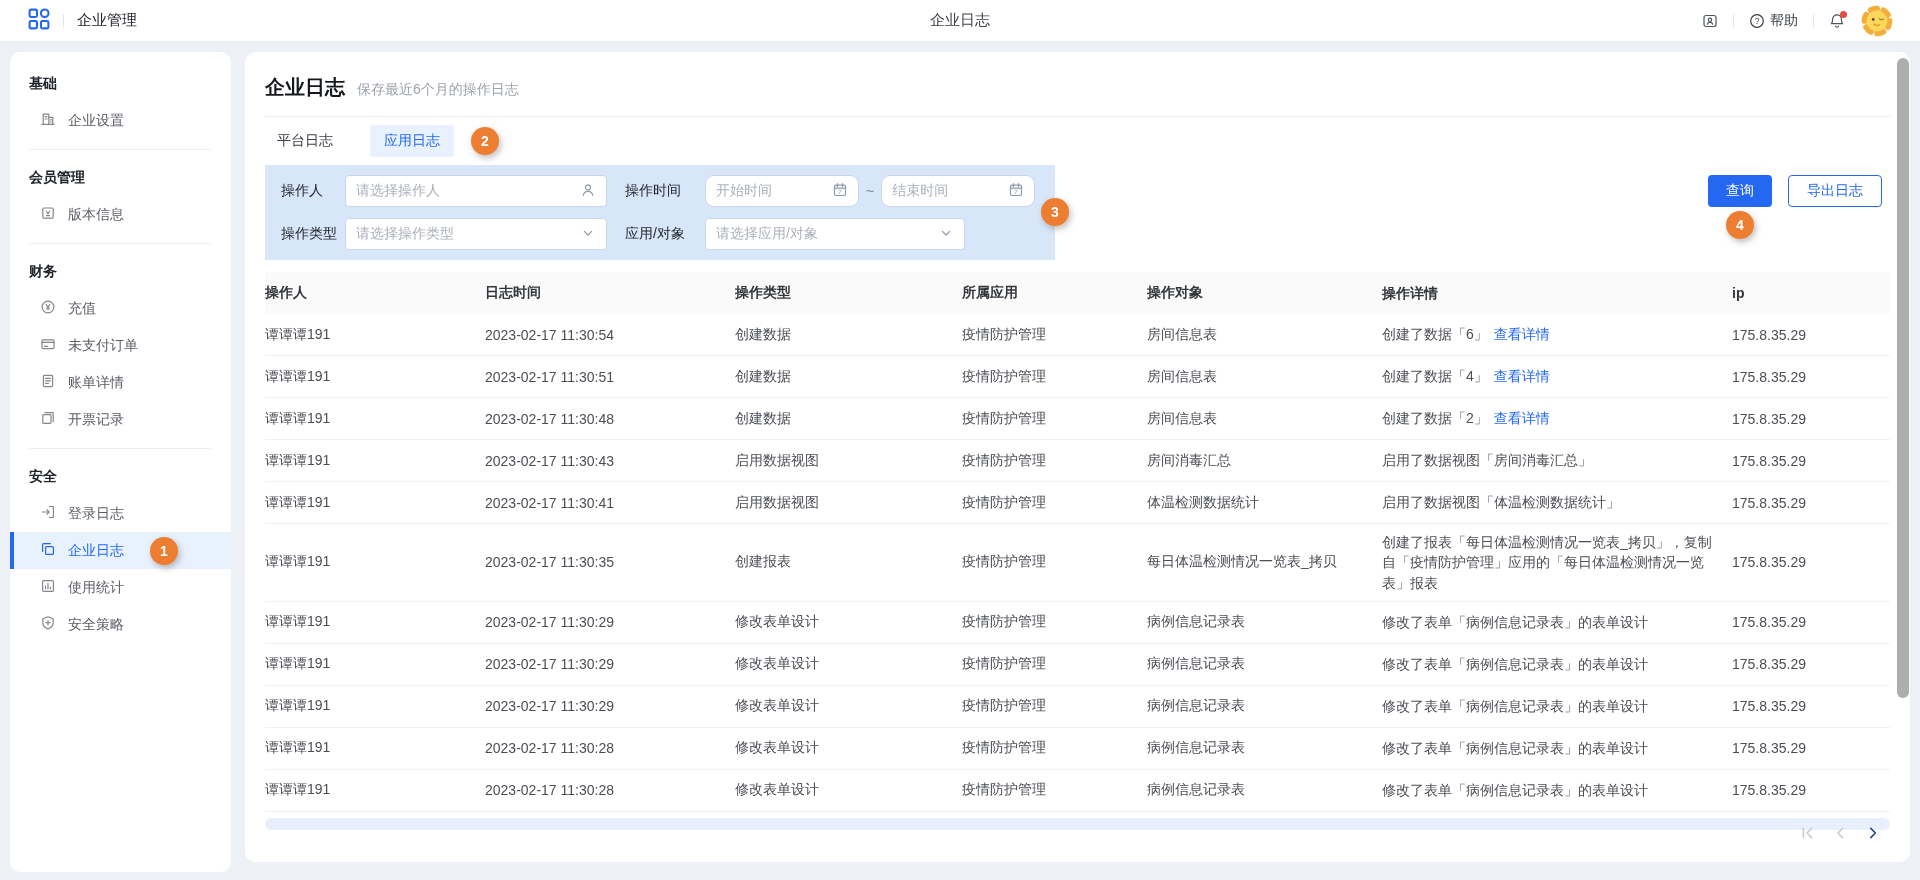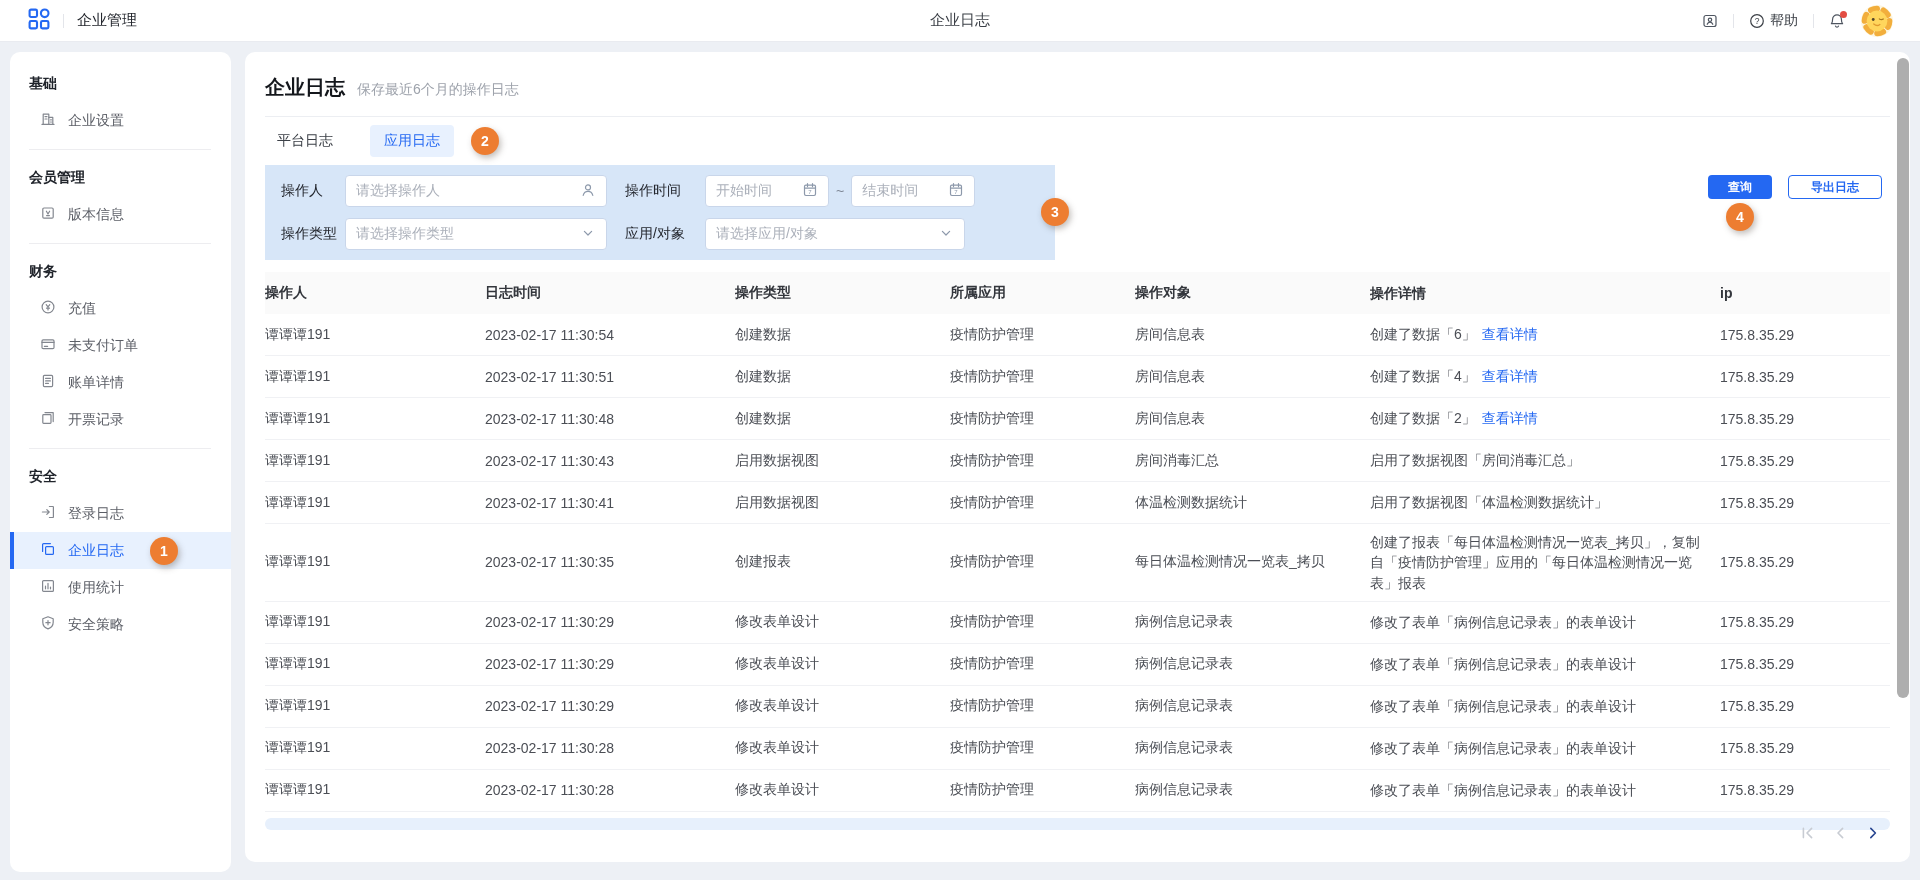--- a/index.html
+++ b/index.html
@@ -57,40 +57,40 @@
     display:flex; flex-direction:column; gap:11px; position:relative; }
   .f-row { display:flex; align-items:center; }
   .f-label { font-size:14px; color:#23262d; }
   .f-label.c1 { width:64px; }
   .f-label.c2 { width:80px; margin-left:18px; }
   .f-box { height:32px; background:#fff; border:1px solid #c9d6ea; border-radius:4px;
     display:flex; align-items:center; padding:0 10px; font-size:14px; color:#abb0ba; cursor:pointer; }
   .f-box .ph { flex:1; white-space:nowrap; overflow:hidden; }
   .f-box svg { color:#8d99ab; flex:0 0 auto; }
   .w-operator,.w-type { width:262px; }
-  .w-date { width:124px; }
+  .w-date { width:154px;border-radius:9px; }
   .w-app { width:260px; }
   .tilde { margin:0 7px; color:#7d8694; font-size:14px; }
   .badge-3 { position:absolute; right:-14px; top:33px; }
 
   .actions { position:absolute; right:8px; top:10px; display:flex; gap:16px; }
-  .btn { height:24px; border-radius:4px; font-size:12px; display:flex; align-items:center;
-    justify-content:center; cursor:pointer; font-family:inherit;font-weight:bold; }
+  .btn { height:32px; border-radius:4px; font-size:14px; display:flex; align-items:center;
+    justify-content:center; cursor:pointer; font-family:inherit; }
   .btn-primary { width:64px; background:#2468f2; color:#fff; border:none; }
   .btn-outline { width:94px; background:#fff; color:#2468f2; border:1px solid #2468f2; }
   .query-wrap { position:relative; }
   .badge-4 { position:absolute; top:calc(100% + 4px); left:50%; transform:translateX(-50%); }
 
   
   .table { margin-top:12px; font-size:14px; }
   .t-head { display:flex; align-items:center; height:42px; background:#fafafa; font-weight:700; color:#33363c; }
   .t-row { display:flex; align-items:center; min-height:42px; border-bottom:1px solid #f0f1f4; color:#4b4e55; }
   .cell { padding-right:20px; overflow:hidden; }
   .c0 { flex:0 0 220px; } .c1x { flex:0 0 250px; } .c2x { flex:0 0 215px; }
-  .c3x { flex:0 0 185px; } .c4x { flex:0 0 235px; } .c5x { flex:0 0 350px; line-height:1.45; padding-top:8px; padding-bottom:8px; }
+  .c3x { flex:0 0 185px;margin-left:12px; } .c4x { flex:0 0 235px; } .c5x { flex:0 0 350px; line-height:1.45; padding-top:8px; padding-bottom:8px; }
   .c6x { flex:1 1 auto; }
   .detail-link { color:#2468f2; text-decoration:none; margin-left:6px; cursor:pointer; white-space:nowrap; }
 
   .hscroll { height:12px; background:#e7f0fc; border-radius:6px; margin-top:6px; }
 
   .pagination { position:absolute; right:30px; bottom:22px; display:flex; gap:19px; align-items:center; }
   .pg { display:flex; cursor:pointer; }
   .pg.disabled { color:#c8ccd3; }
   .pg.enabled { color:#2a4791; }
 

